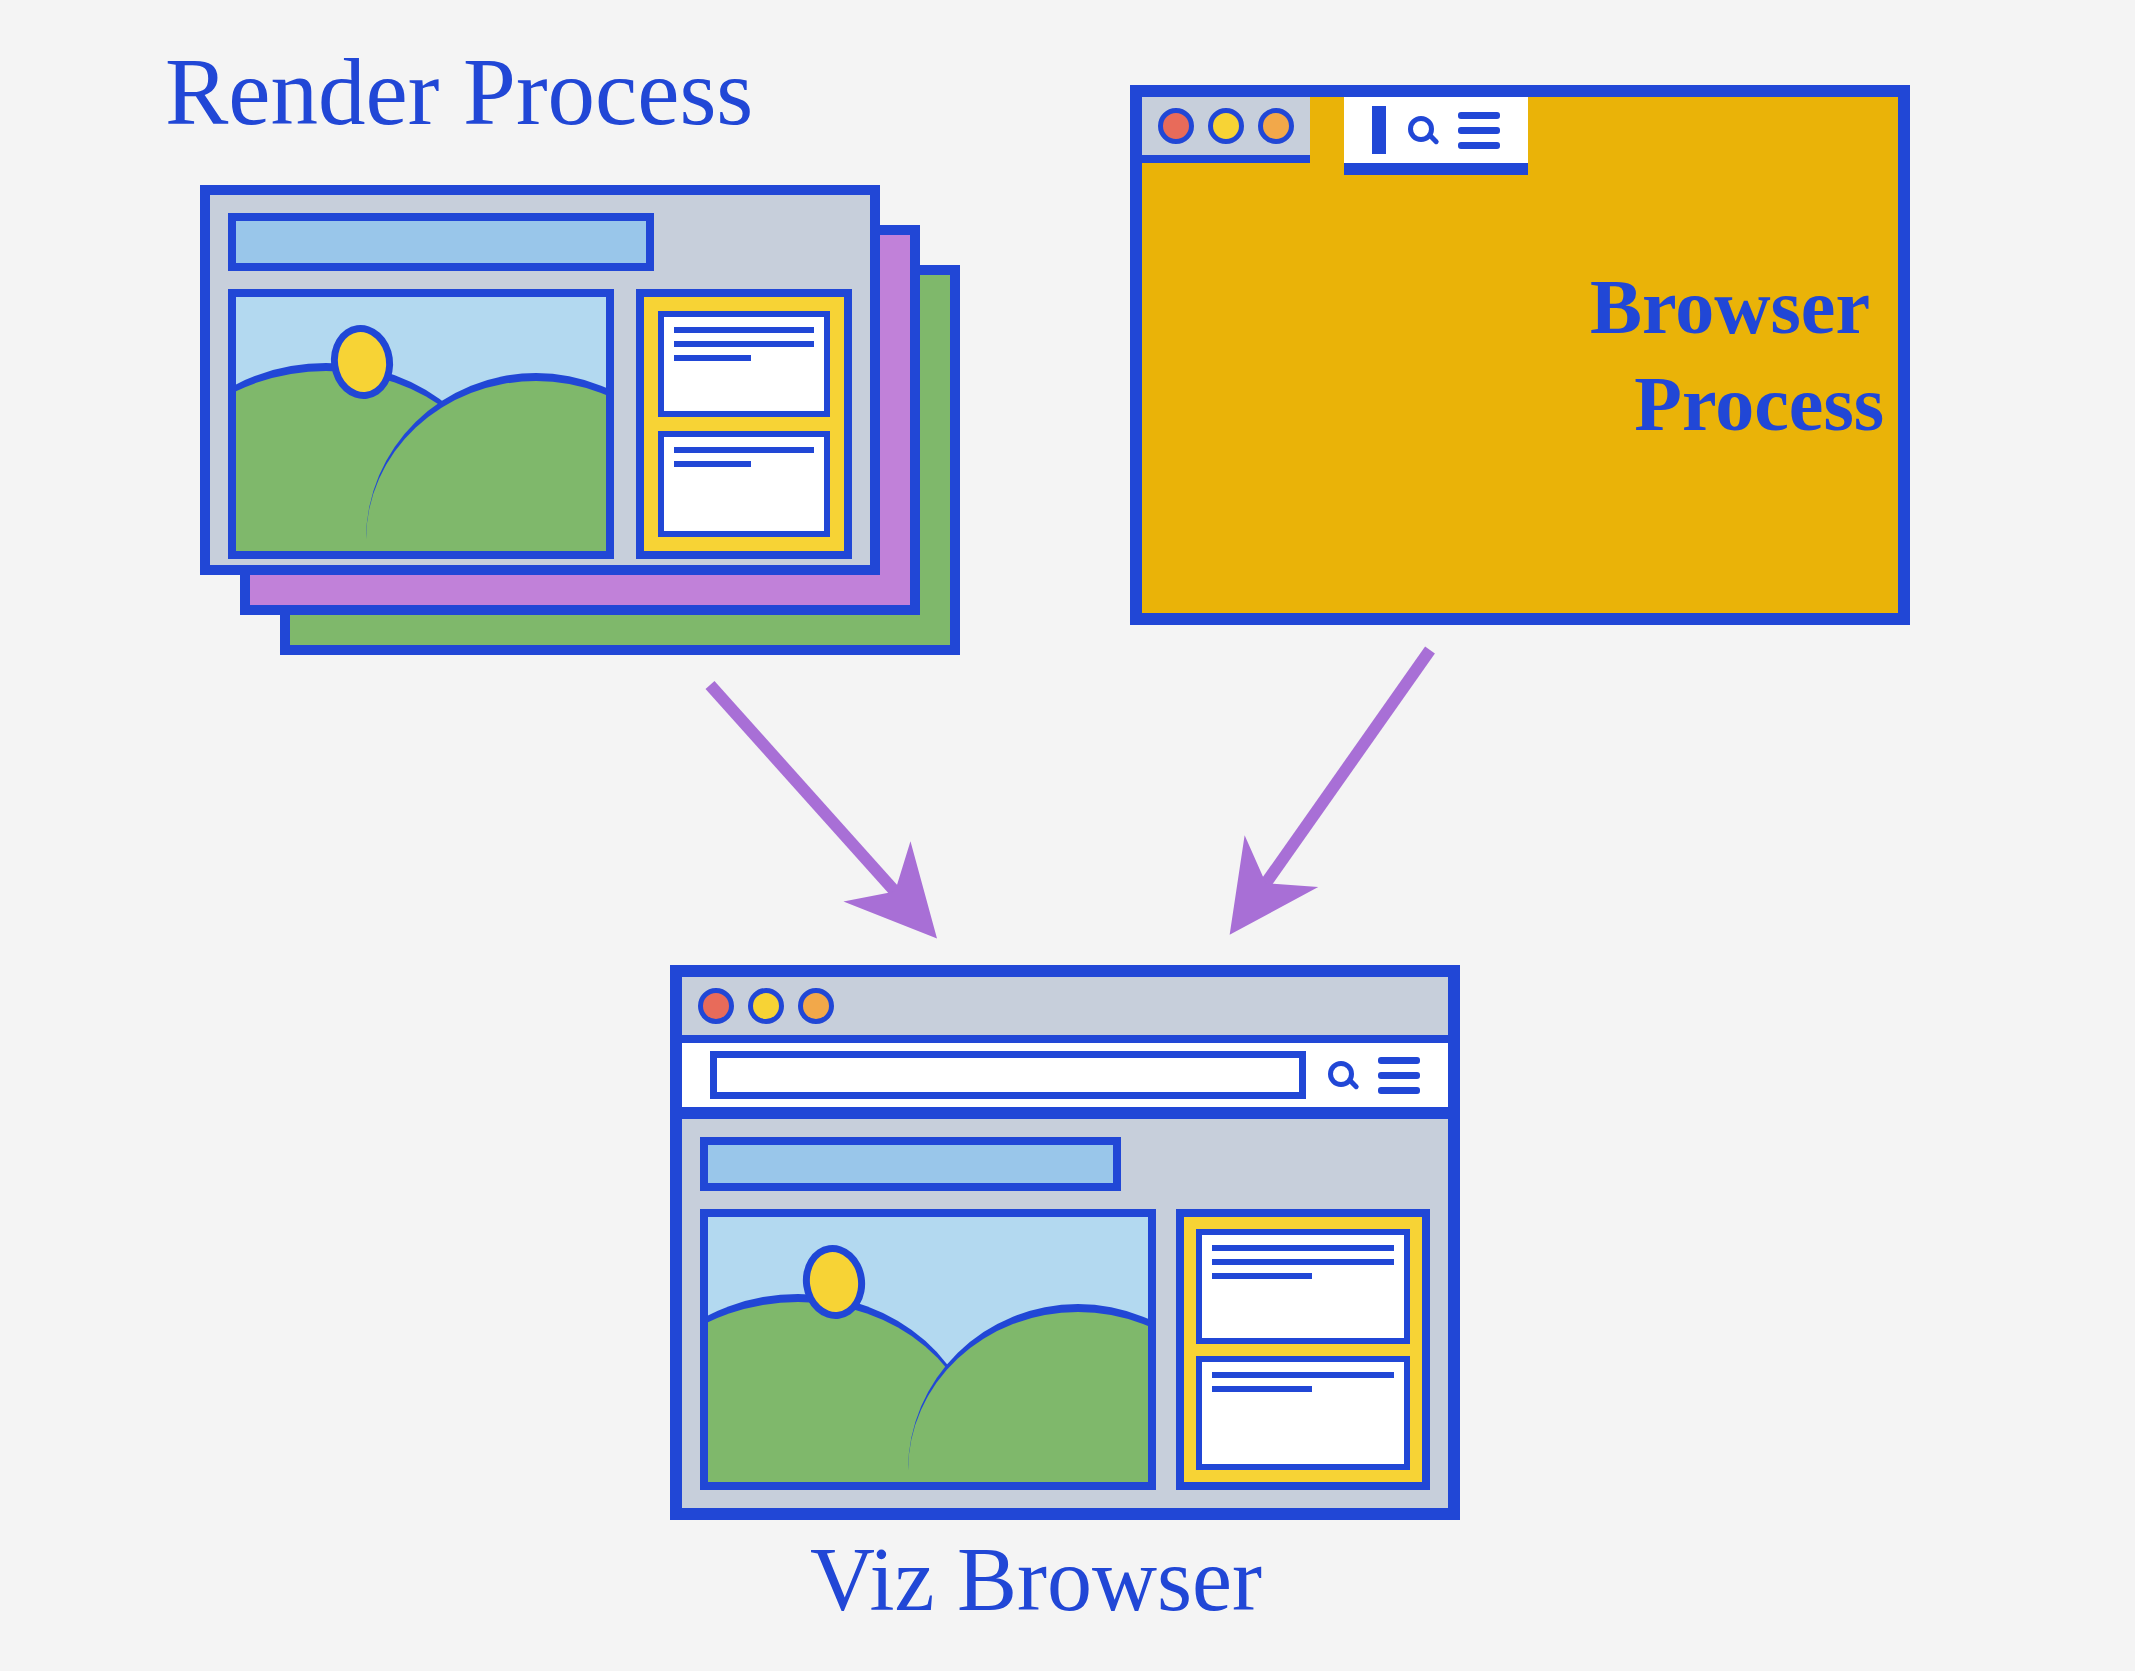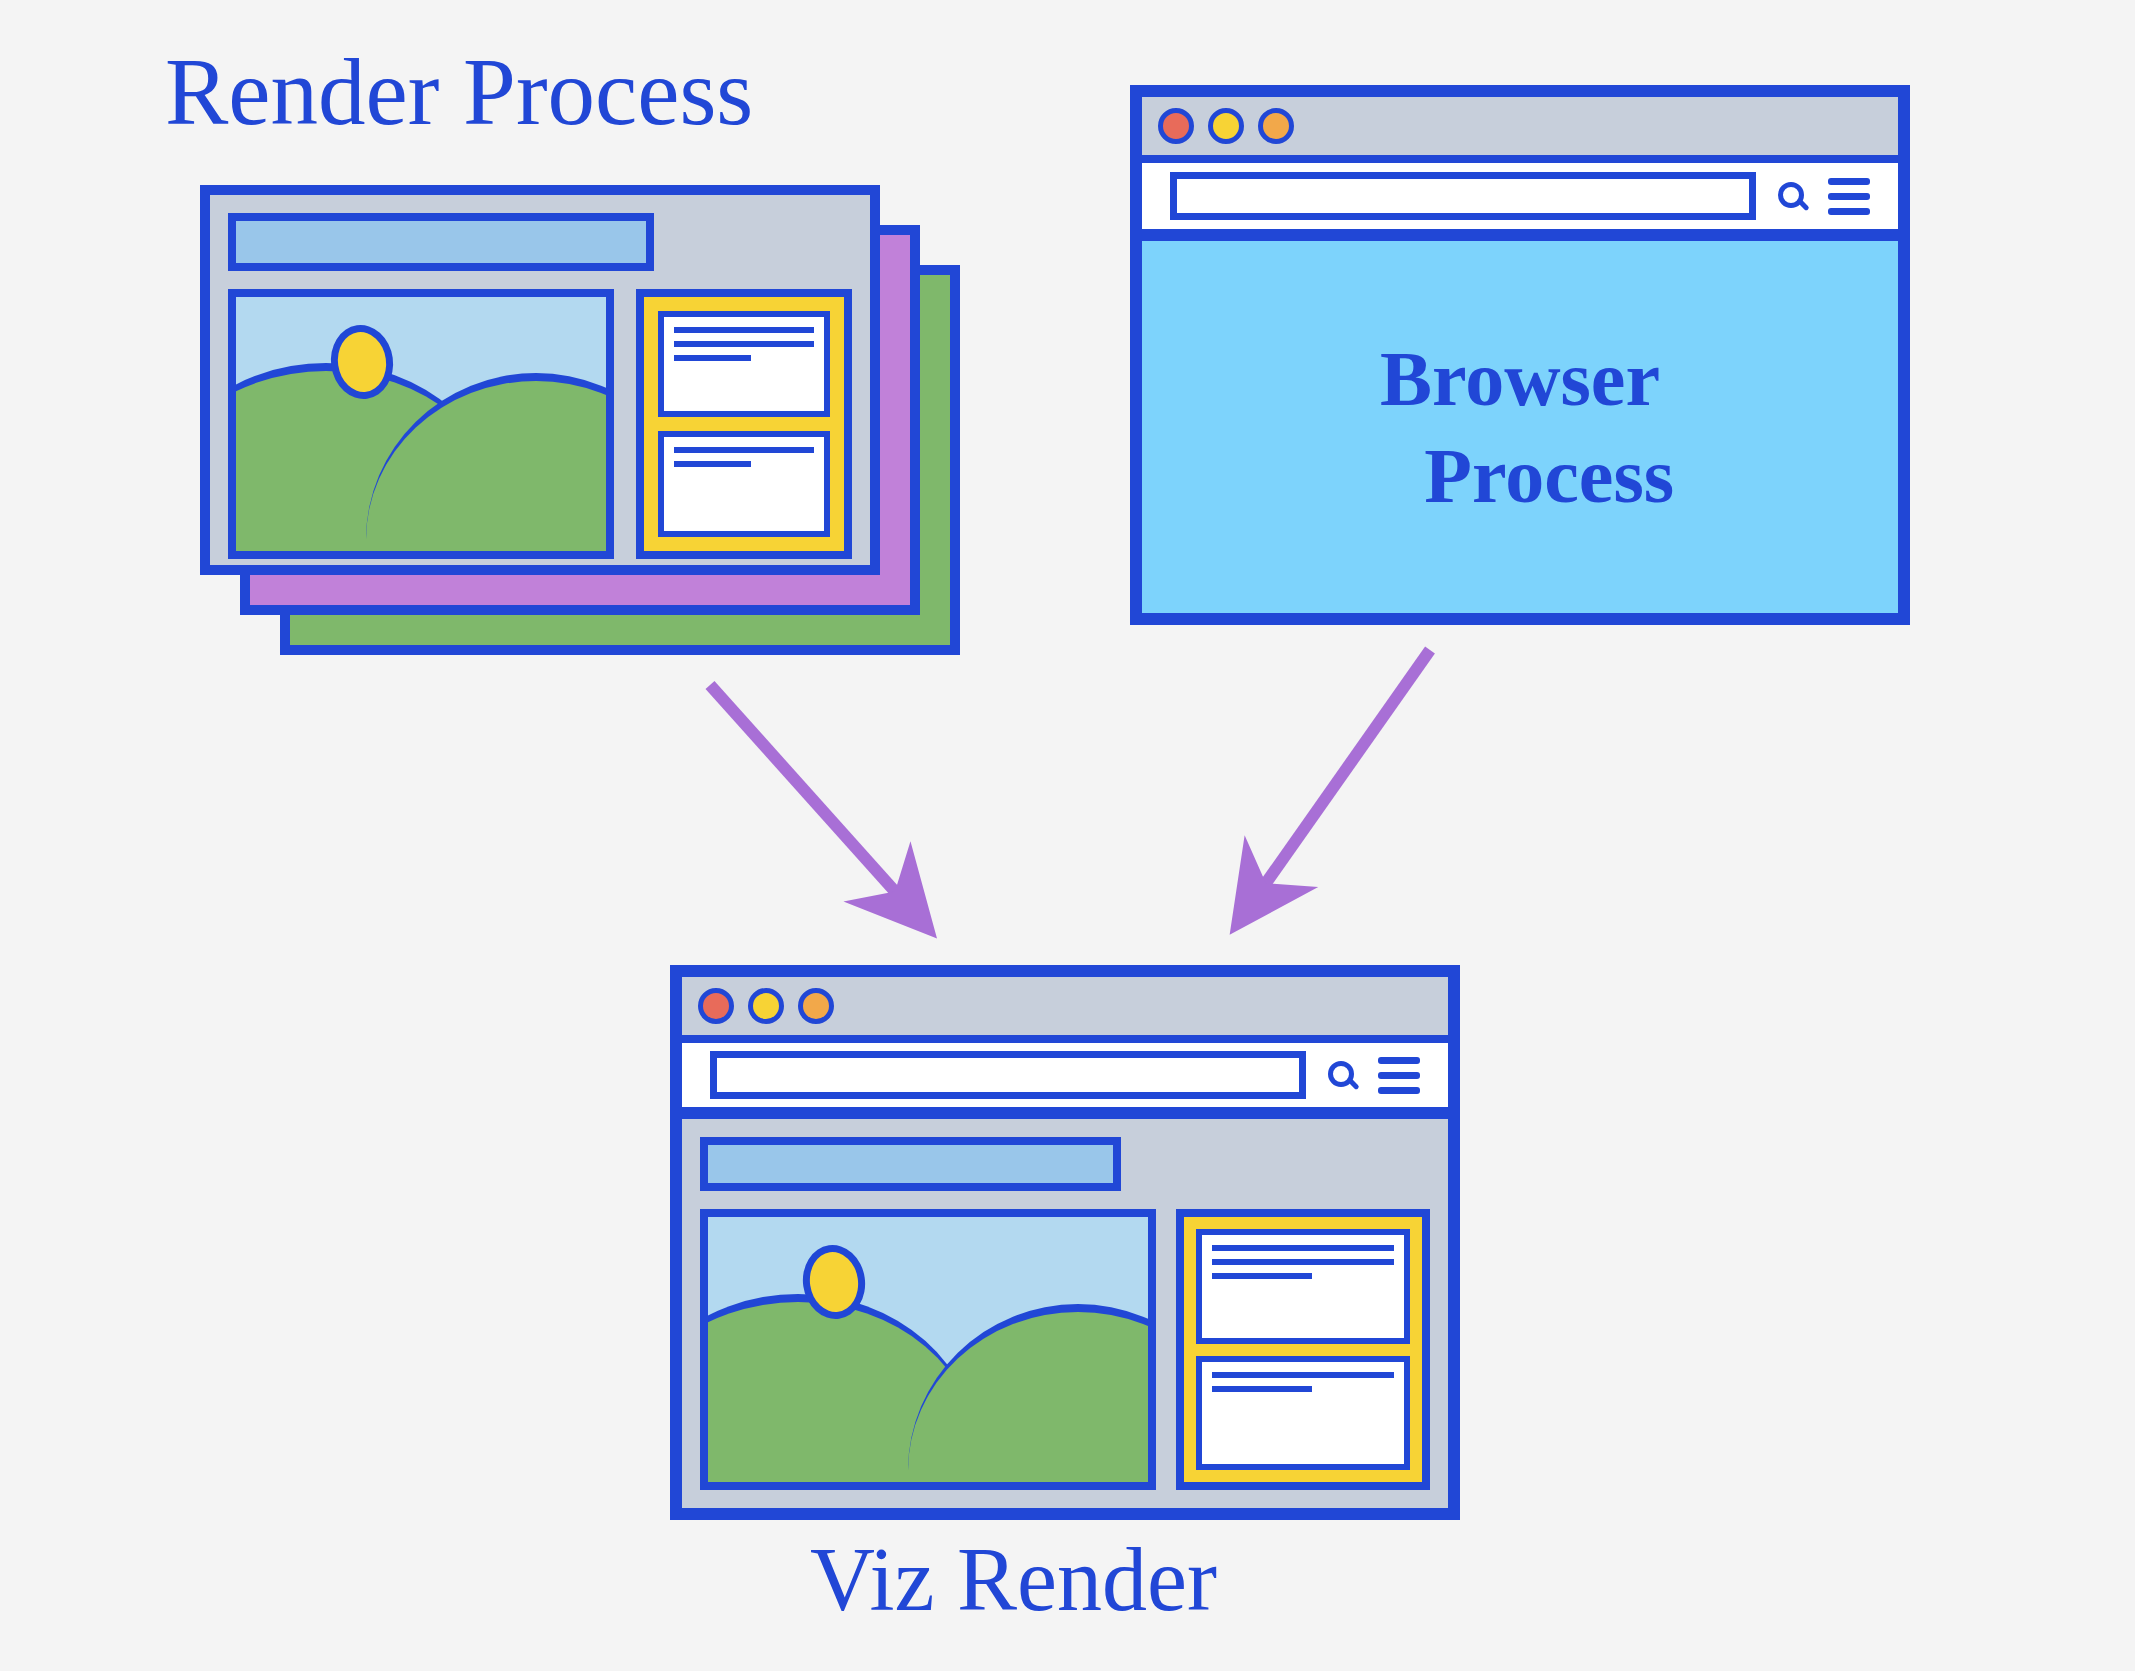--- a/index.html
+++ b/index.html
@@ -98,23 +98,23 @@
     padding:10px 10px 0 10px;
   }
   .card-mini .line{height:6px;background:var(--blue);margin-bottom:8px;}
   .card-mini .line.short{width:55%;}
   
   .browser-window{
     position:absolute;
     left:1130px; top:85px;
     width:780px; height:540px;
     border:12px solid var(--blue);
-    background:#7dd3fc;
+    background:#eab308;
     box-sizing:border-box;
-    display:flex; flex-direction:column;
+    display:flex; flex-direction:row;gap:34px;
   }
   .browser-window .titlebar{
     height:58px; background:var(--grey);
     border-bottom:8px solid var(--blue);
     display:flex; align-items:center;
     padding:0 16px; gap:14px;
   }
   .traffic-dot{width:26px;height:26px;border-radius:50%;border:5px solid var(--blue);}
   .dot-close{background:var(--red);}
   .dot-min  {background:var(--yellow);}
@@ -282,13 +282,13 @@
         </div>
         <div class="card-mini">
           <div class="line"></div>
             <div class="line short"></div>
         </div>
       </div>
     </div>
   </div>
 </div>
 
-<div class="label" style="left:810px; top:1530px; font-size:90px;">Viz Render</div>
+<div class="label" style="left:810px; top:1530px; font-size:90px;">Viz Browser</div>
 
 </body></html>

